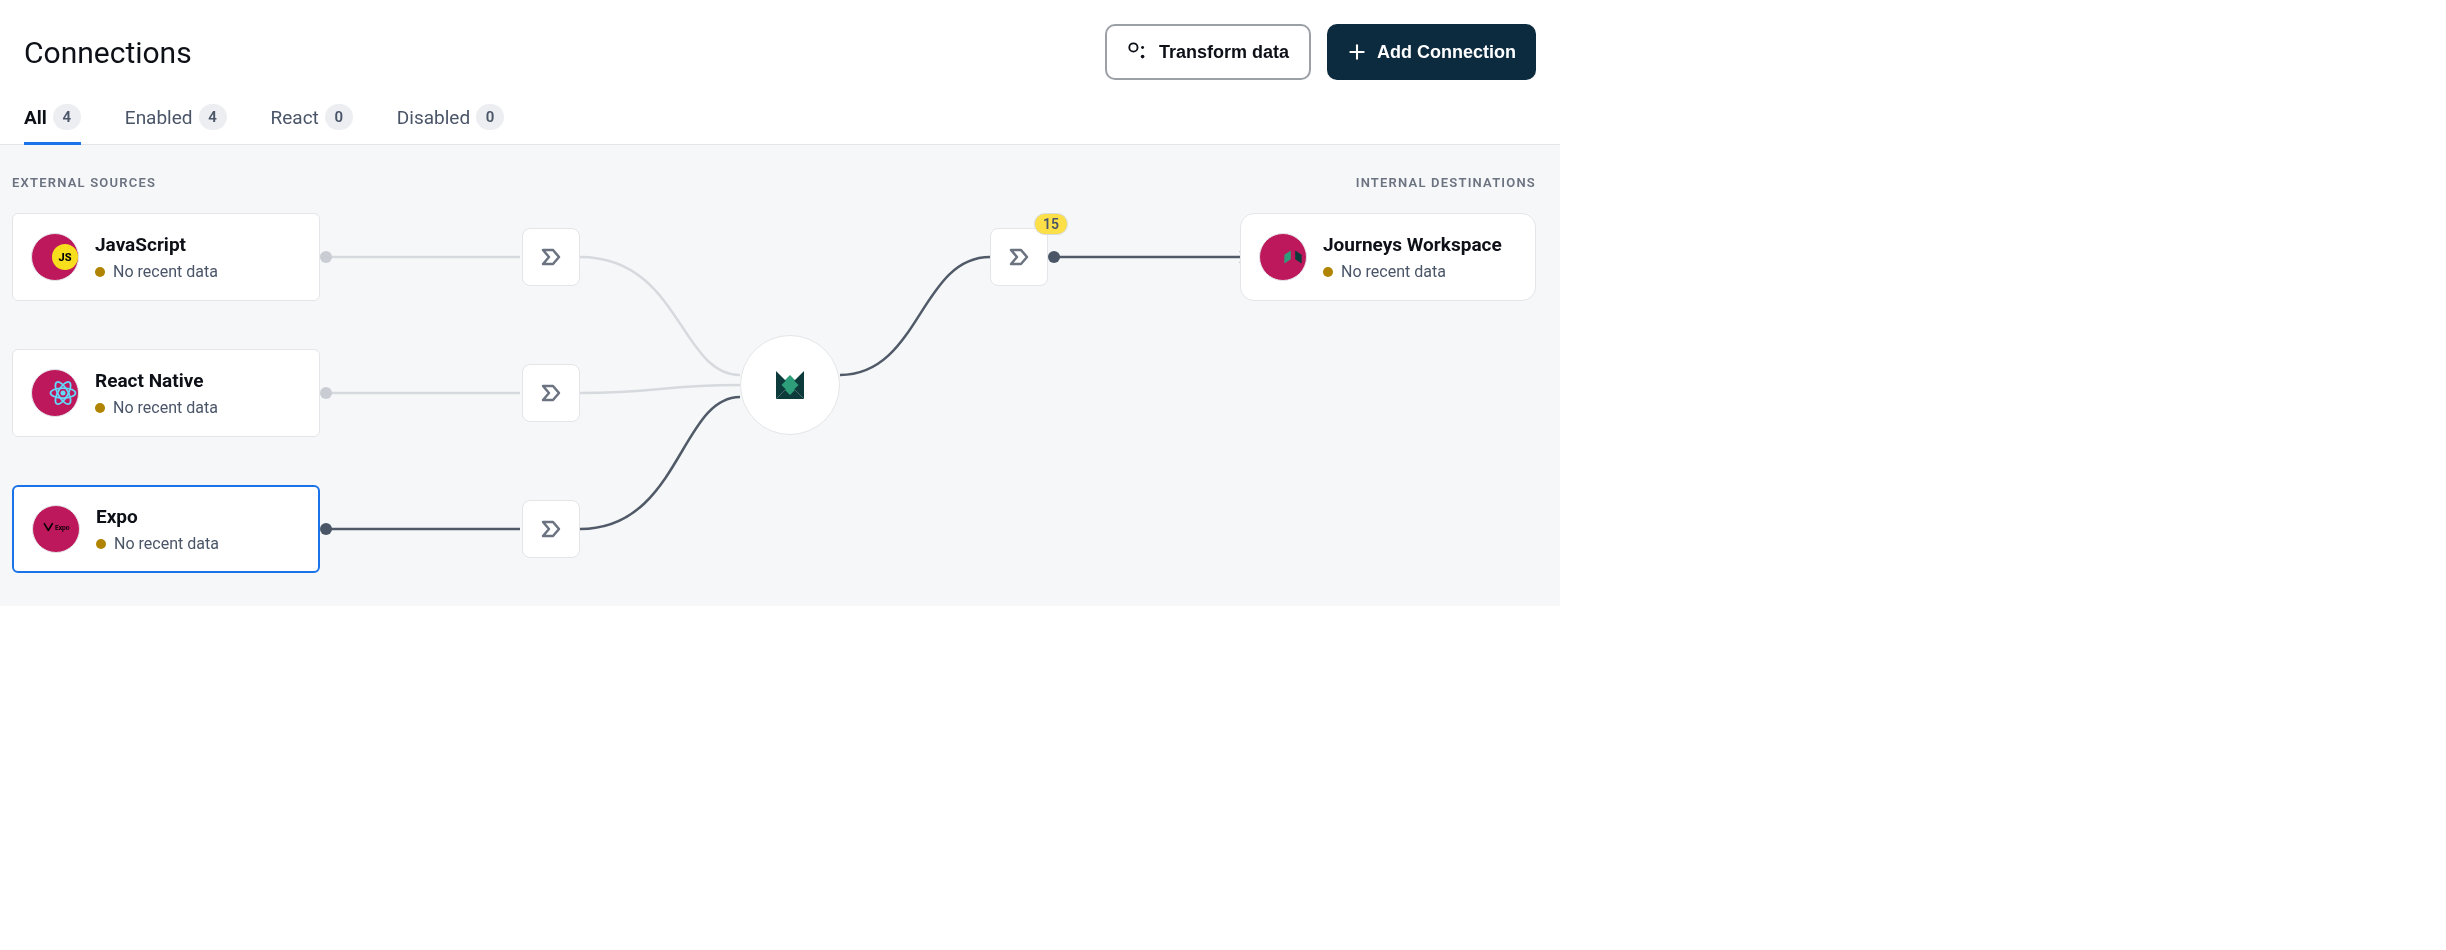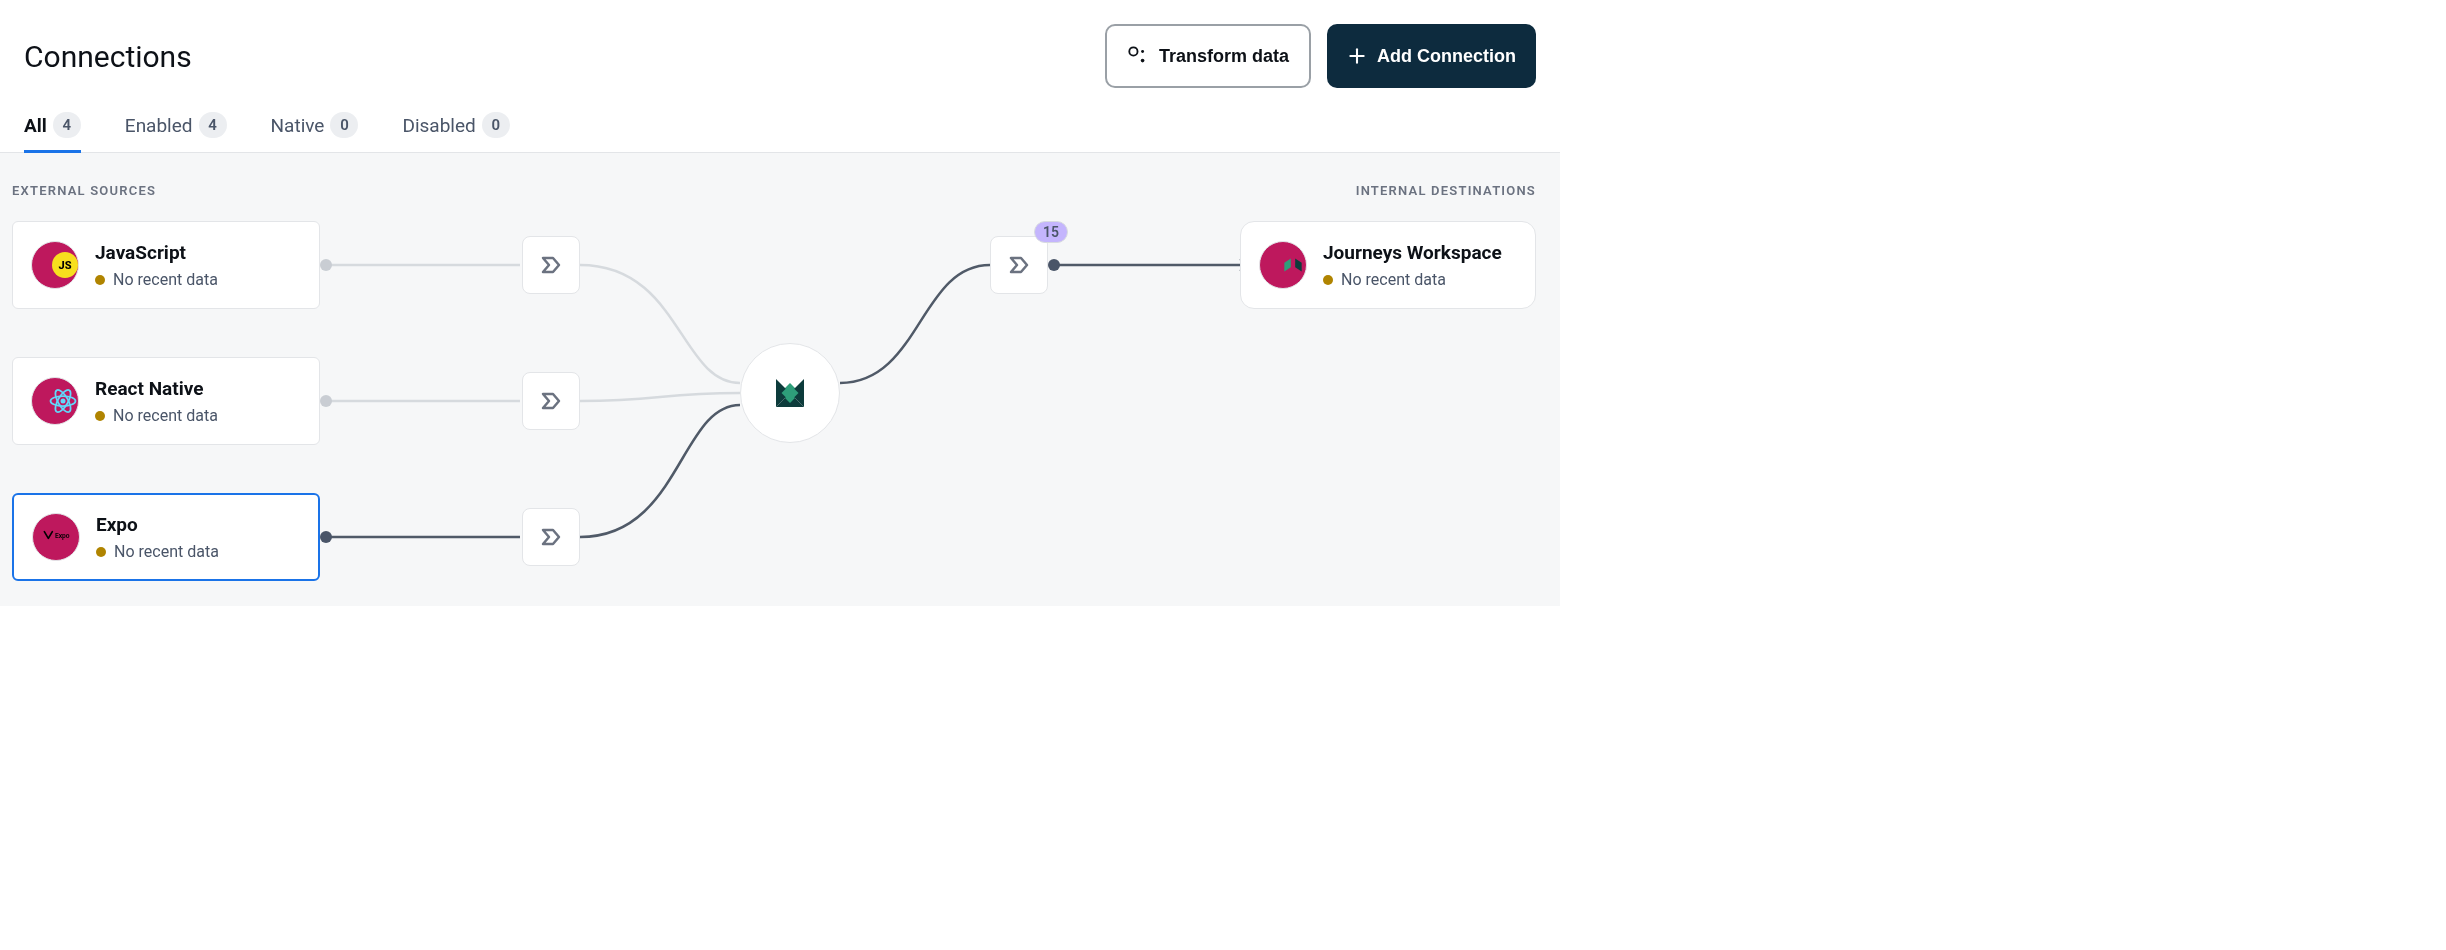--- a/index.html
+++ b/index.html
@@ -22,21 +22,21 @@
     color: #0d1117;
   }
   .header-actions {
     display: flex;
     gap: 16px;
   }
   .btn {
     display: inline-flex;
     align-items: center;
     gap: 10px;
-    height: 64px;
+    height: 56px;
     padding: 0 20px;
     border-radius: 10px;
     font-size: 18px;
     font-weight: 600;
     cursor: pointer;
     border: none;
     background: none;
   }
   .btn-outline {
     border: 2px solid #9aa0a6;
@@ -159,21 +159,21 @@
     border: 1px solid #e3e5e8;
     border-radius: 8px;
     width: 58px; height: 58px;
     display: flex; align-items: center; justify-content: center;
   }
   .flow-node.center {
     width: 100px; height: 100px; border-radius: 50%;
   }
   .count-badge {
     position: absolute;
-    background: #c4b5fd;
+    background: #fde047;
     color: #4a5568;
     font-size: 14px;
     font-weight: 600;
     border-radius: 999px;
     padding: 2px 8px;
     border: 1px solid #d8dbe0;
   }
 
   svg.connections {
     position: absolute;
@@ -226,21 +226,21 @@
 <div class="tabs">
   <div class="tab active">
     <span>All</span>
     <span class="badge">4</span>
   </div>
   <div class="tab">
     <span>Enabled</span>
     <span class="badge">4</span>
   </div>
   <div class="tab">
-    <span>Native</span>
+    <span>React</span>
     <span class="badge">0</span>
   </div>
   <div class="tab">
     <span>Disabled</span>
     <span class="badge">0</span>
   </div>
 </div>
 
 <div class="canvas">
 

